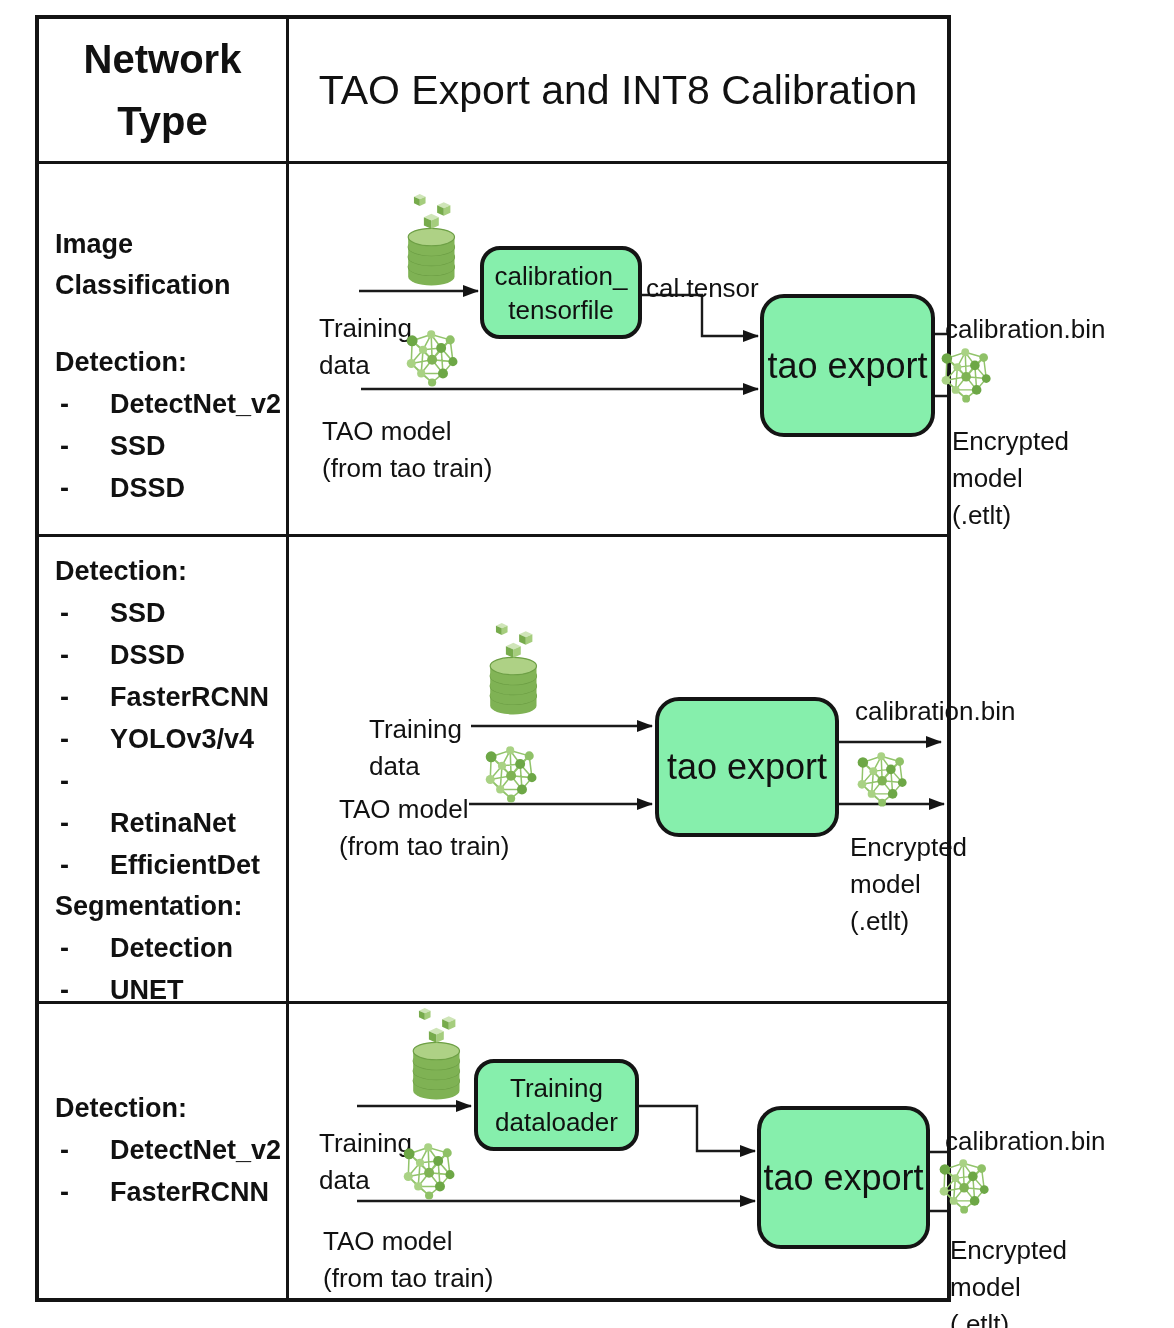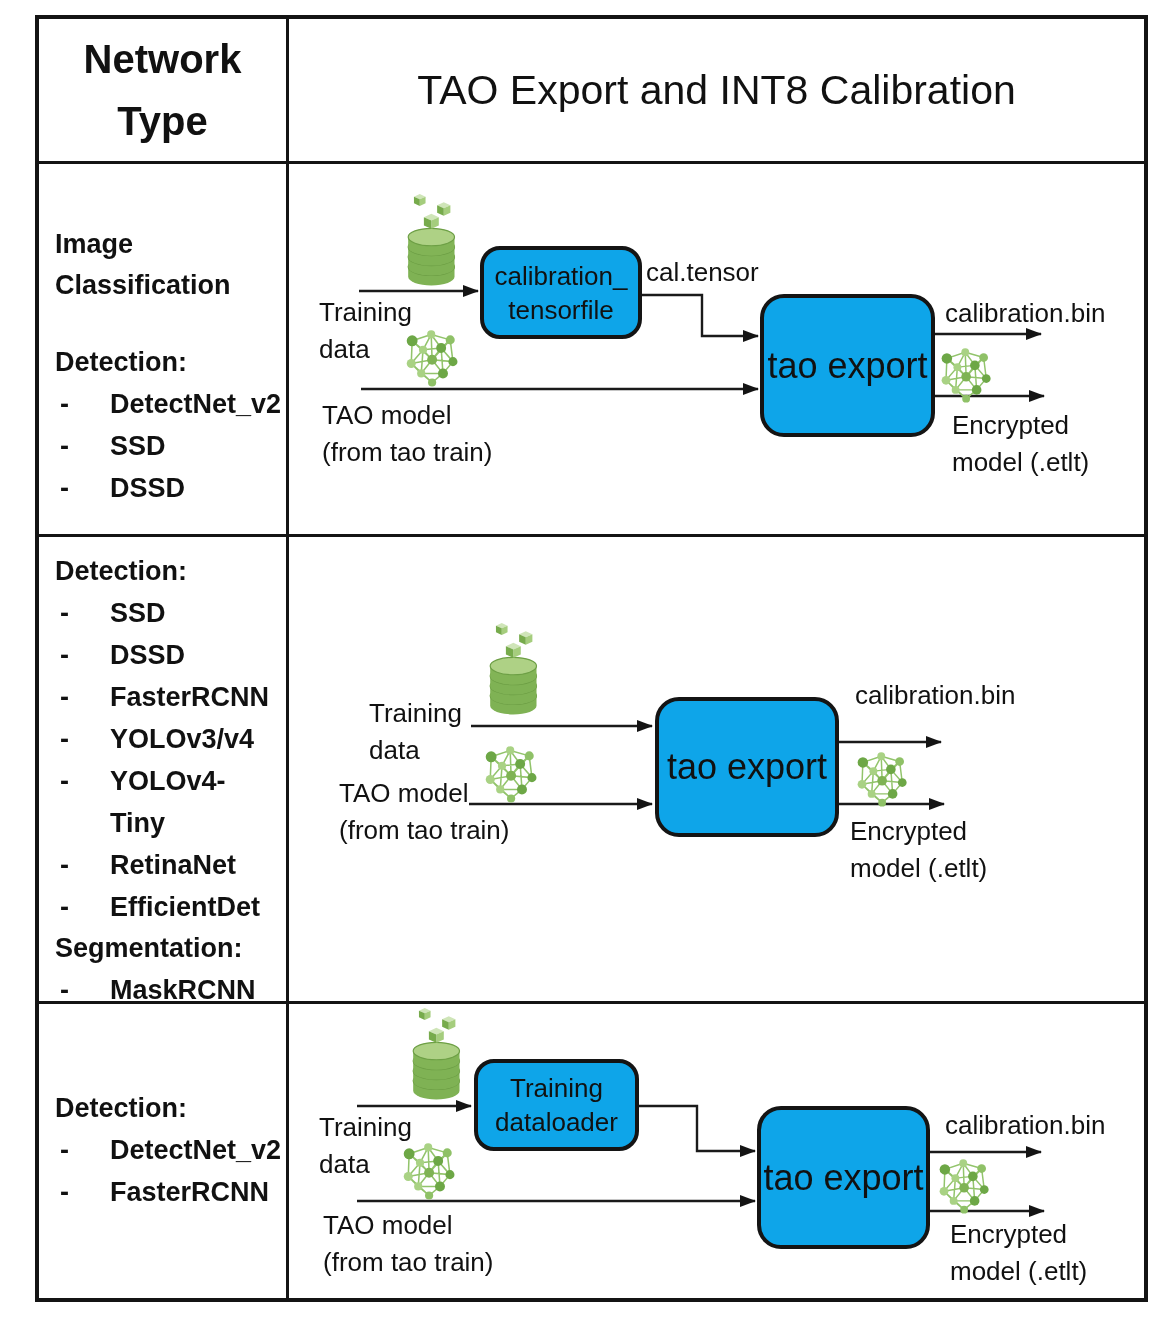--- a/index.html
+++ b/index.html
@@ -1,43 +1,43 @@
 <!DOCTYPE html>
 <html><head>
 <meta charset="utf-8">
 <style>
   html,body{margin:0;padding:0;background:#ffffff;}
   body{width:1174px;height:1328px;font-family:"Liberation Sans","DejaVu Sans",sans-serif;color:#111;}
   .page{position:relative;width:1174px;height:1328px;overflow:hidden;}
-  .tbl{position:absolute;left:35px;top:15px;width:1113px;height:1287px;border:4px solid #141414;
+  .tbl{position:absolute;left:35px;top:15px;width:916px;height:1287px;border:4px solid #141414;
        box-sizing:border-box;display:grid;grid-template-columns:250px 1fr;grid-template-rows:145px 373px 467px 1fr;background:#fff;}
   .cell{position:relative;box-sizing:border-box;background:#fff;}
   .b-r{border-right:3px solid #141414;}
   .b-b{border-bottom:3px solid #141414;}
   .hd{display:flex;align-items:center;justify-content:center;text-align:center;}
   .h1{font-size:40px;font-weight:700;white-space:pre-line;line-height:1.55;}
   .h2{font-size:41px;font-weight:400;}
   .net{font-size:27px;font-weight:700;padding-left:16px;padding-right:16px;}
   .net .g-title{white-space:pre-line;line-height:41px;}
   .net-r1{padding-top:60px;}
   .net-r1 .group + .group{margin-top:36px;}
   .net-r2{padding-top:14px;}
   .net-r3{padding-top:84px;}
   .li{display:flex;line-height:42px;}
   .li .dash{width:50px;padding-left:5px;flex:0 0 auto;font-weight:700;}
   .diag{font-size:26px;}
   .wires{position:absolute;left:0;top:0;width:100%;height:100%;}
   .wires line,.wires polyline{stroke:#1a1a1a;stroke-width:2.4;fill:none;}
   .ic{position:absolute;}
-  .nbox{position:absolute;border:4px solid #141414;border-radius:24px;background:#0ea5e9;box-sizing:border-box;
+  .nbox{position:absolute;border:4px solid #141414;border-radius:24px;background:#86efac;box-sizing:border-box;
         display:flex;align-items:center;justify-content:center;text-align:center;}
   .nbox span{white-space:pre-line;line-height:34px;}
   .nbox.stage{border-radius:20px;}
   .nbox.export span{font-size:36px;}
-  .lbl{position:absolute;white-space:pre-line;line-height:37px;}
+  .lbl{position:absolute;white-space:pre-line;line-height:37px;margin-top:16px;}
   .defs-svg{position:absolute;width:0;height:0;overflow:hidden;}
 </style>
 </head>
 <body>
 
 <svg class="defs-svg" aria-hidden="true">
   <defs>
     <marker id="arrw" markerUnits="userSpaceOnUse" markerWidth="17" markerHeight="13" refX="15" refY="6" orient="auto">
       <path d="M0,0 L16,6 L0,12 Z" fill="#141414"></path>
     </marker>
@@ -158,36 +158,35 @@
         <div class="li">
             <span class="dash">-</span>
             <span>FasterRCNN</span>
           </div>
         <div class="li">
             <span class="dash">-</span>
             <span>YOLOv3/v4</span>
           </div>
         <div class="li">
             <span class="dash">-</span>
-            <span>YOLOv4-Tiny</span>
           </div>
         <div class="li">
             <span class="dash">-</span>
             <span>RetinaNet</span>
           </div>
         <div class="li">
             <span class="dash">-</span>
             <span>EfficientDet</span>
           </div>
       </div>
       <div class="group">
         <div class="g-title">Segmentation:</div>
         <div class="li">
             <span class="dash">-</span>
-            <span>MaskRCNN</span>
+            <span>Detection</span>
           </div>
         <div class="li">
             <span class="dash">-</span>
             <span>UNET</span>
           </div>
       </div>
     </div>
 
     <div class="cell diag b-b">
       <svg class="wires">

